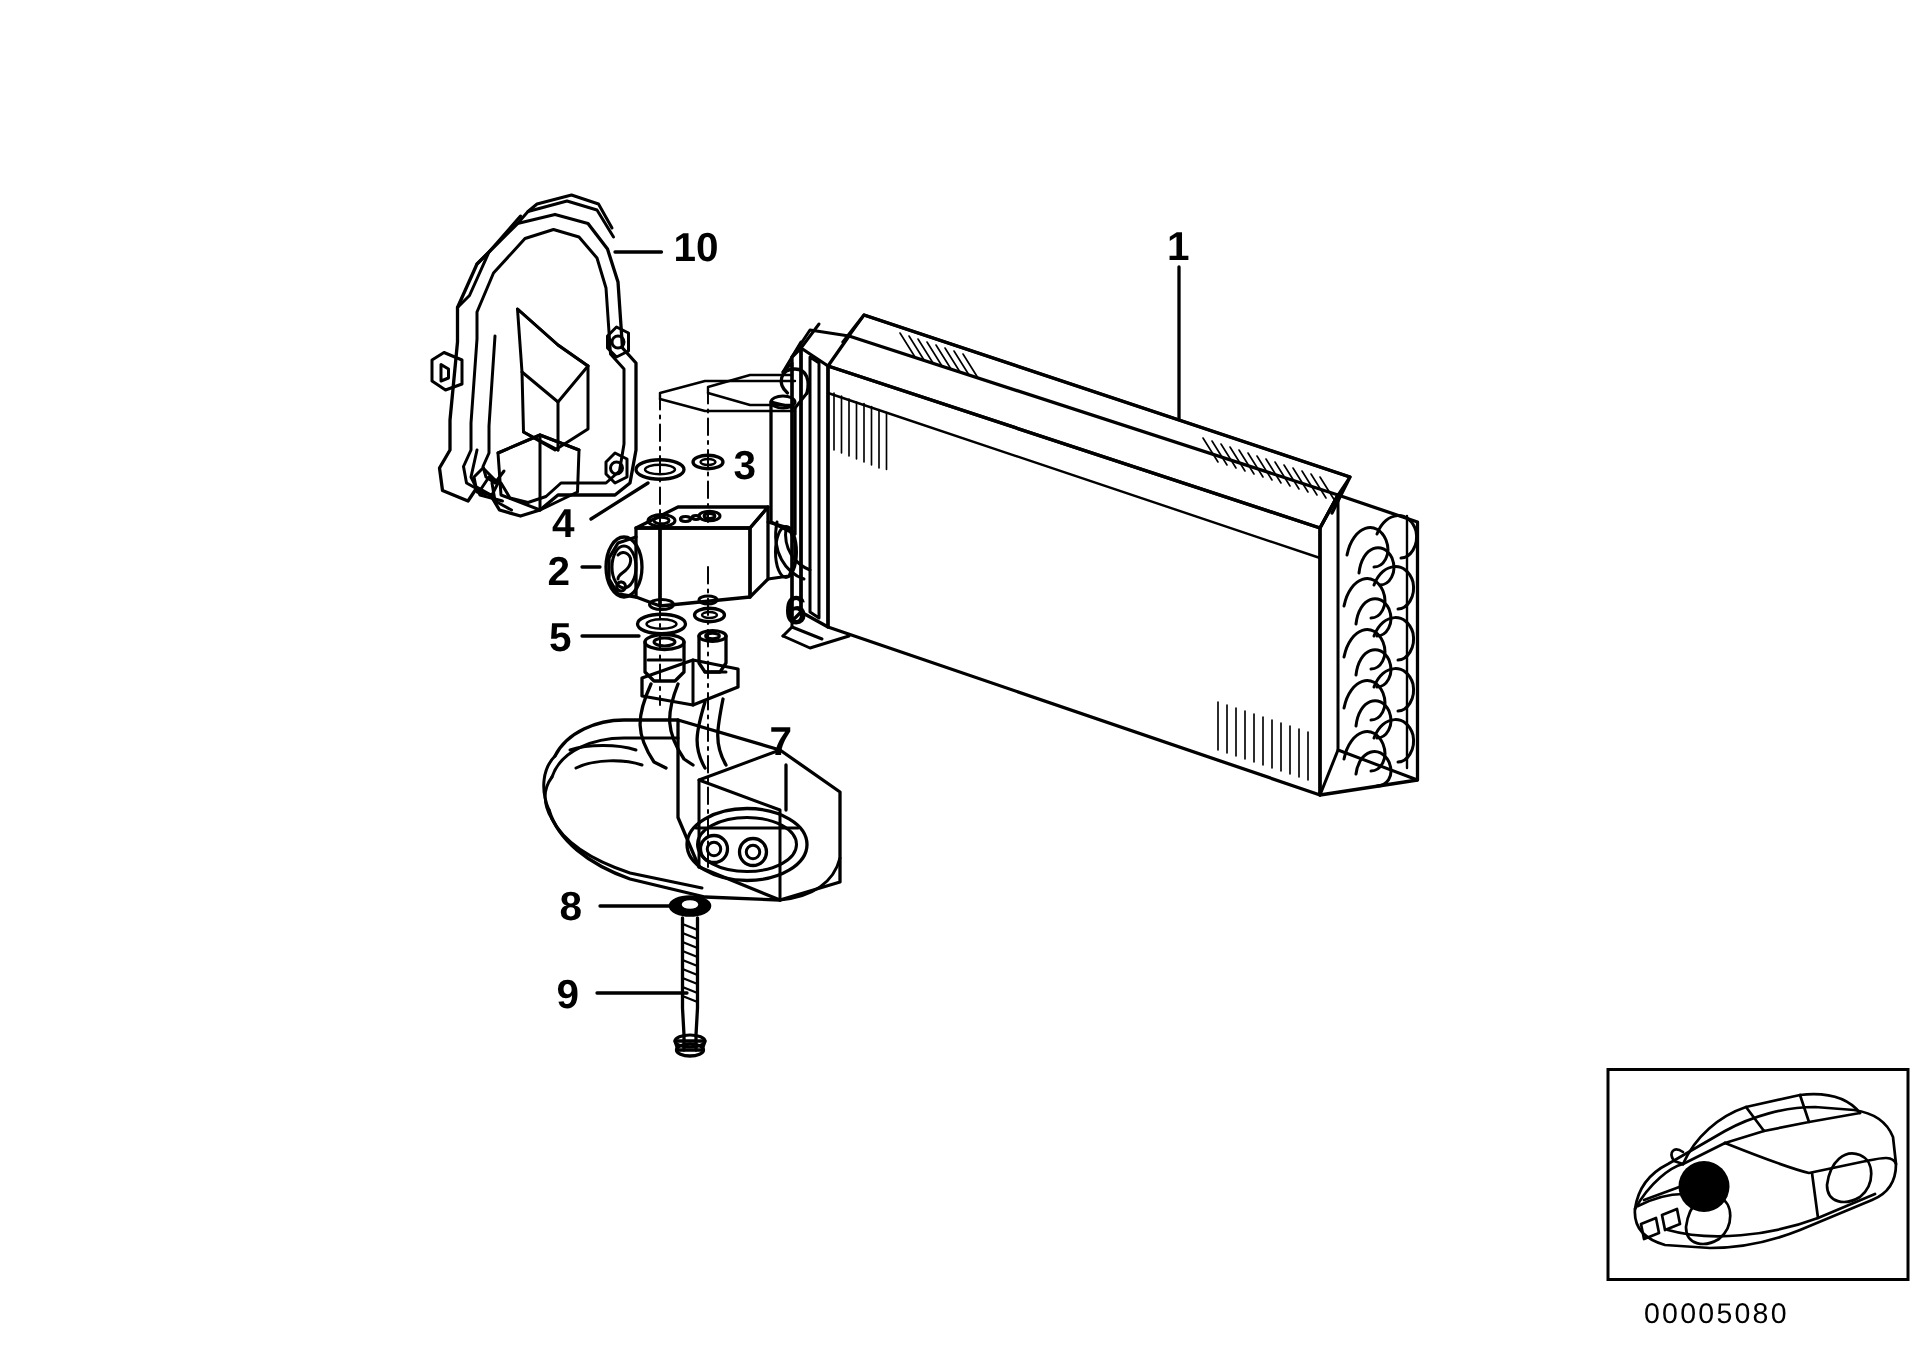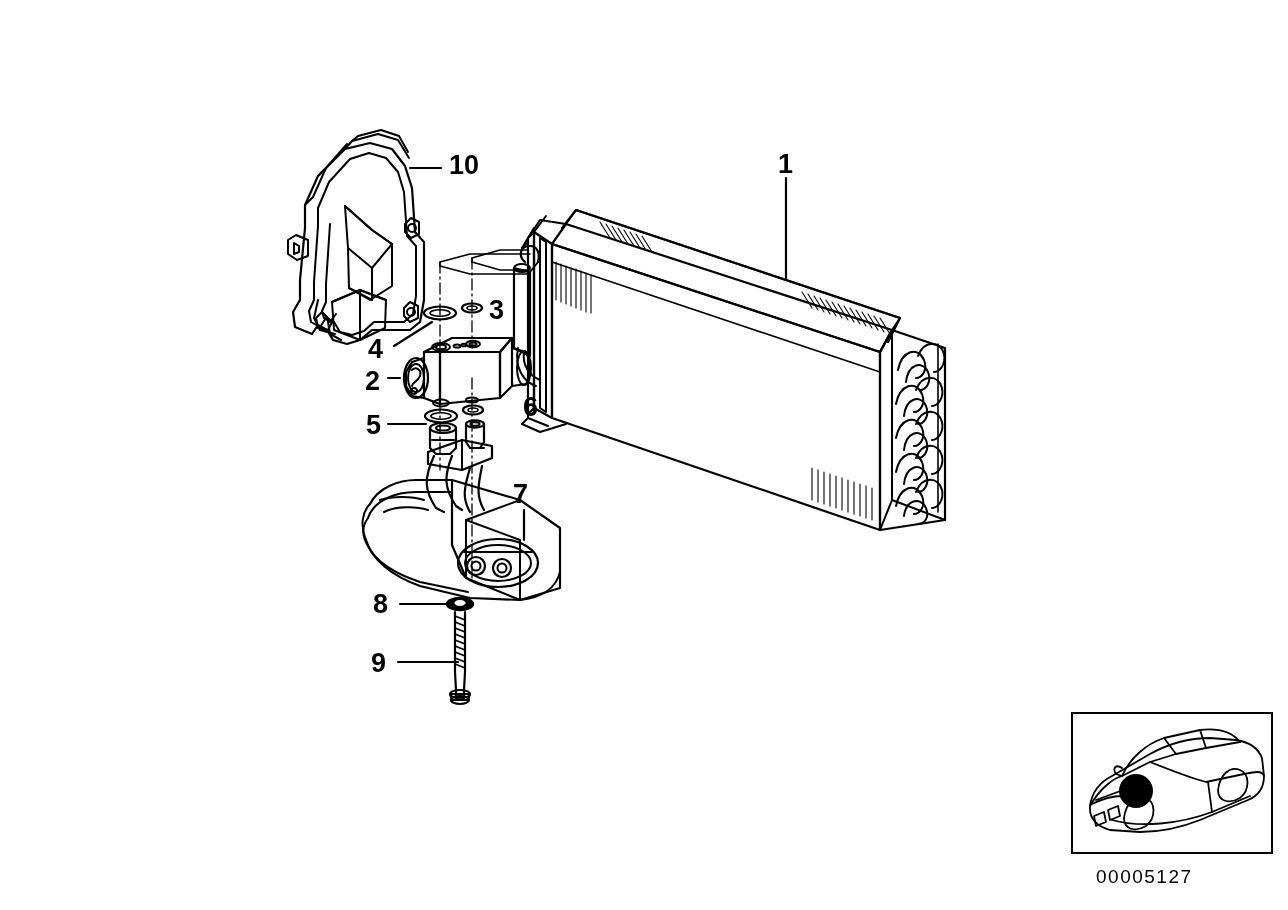--- a/index.html
+++ b/index.html
@@ -368,15 +368,15 @@
   <div class="callout" style="left:365px; top:368px;">2</div>
   <div class="callout" style="left:489px; top:297px;">3</div>
   <div class="callout" style="left:368px; top:336px;">4</div>
   <div class="callout" style="left:366px; top:412px;">5</div>
   <div class="callout" style="left:523px; top:394px;">6</div>
   <div class="callout" style="left:513px; top:481px;">7</div>
   <div class="callout" style="left:373px; top:591px;">8</div>
   <div class="callout" style="left:371px; top:650px;">9</div>
   <div class="callout" style="left:449px; top:152px;">10</div>
 
-  <div id="diagid">00005127</div>
+  <div id="diagid">00005080</div>
 
 </div>
 
 </body></html>

